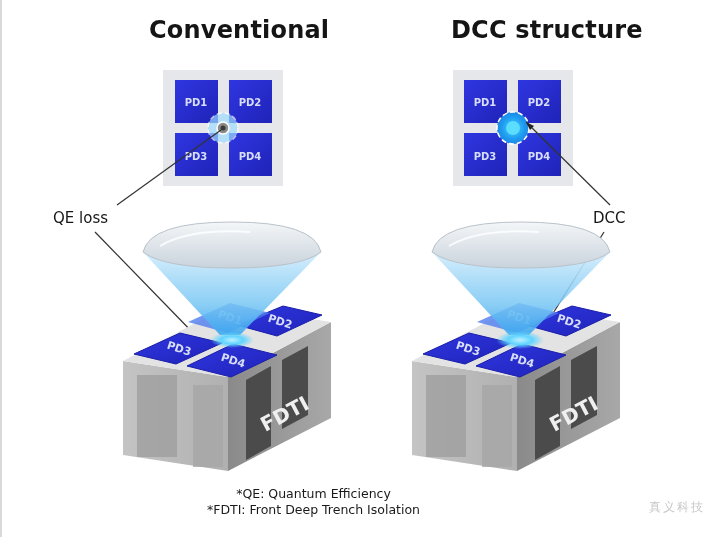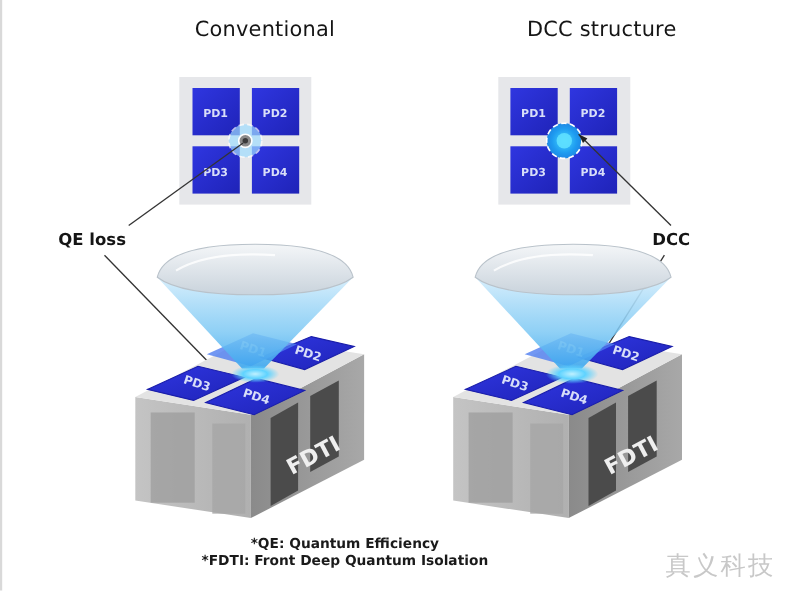--- a/index.html
+++ b/index.html
@@ -4,32 +4,32 @@
 <style>
   html, body { margin: 0; padding: 0; }
   body {
     width: 719px; height: 537px; overflow: hidden;
     background: #ffffff;
     font-family: "DejaVu Sans", sans-serif;
     position: relative;
   }
   .left-edge { position: absolute; left: 0; top: 0; width: 2px; height: 537px; background: #d9d9d9; }
   .title {
-    position: absolute; top: 16px; font-size: 19px; font-weight: normal; color: #151515;
-    letter-spacing: 0.2px; white-space: nowrap; margin-left: 28px;
+    position: absolute; top: 16px; font-size: 24px; font-weight: bold; color: #151515;
+    letter-spacing: 0.2px; white-space: nowrap;
   }
   .label {
-    position: absolute; font-size: 15px; font-weight: bold; color: #151515; white-space: nowrap;
+    position: absolute; font-size: 15px; font-weight: normal; color: #151515; white-space: nowrap;
   }
   .footnote {
     position: absolute; left: 0; width: 627px; text-align: center;
-    font-size: 12.5px; font-weight: bold; color: #1a1a1a; line-height: 15px;
+    font-size: 12.5px; font-weight: normal; color: #1a1a1a; line-height: 15px;
   }
   .watermark {
-    position: absolute; right: 14px; top: 499px; font-size: 23px; color: #c8c8c8;
+    position: absolute; right: 14px; top: 499px; font-size: 12px; color: #c8c8c8;
     letter-spacing: 2px; font-family: Liberation Mono, monospace;
   }
   svg { position: absolute; left: 0; top: 0; }
   .pad-text { font-family: "DejaVu Sans", sans-serif; font-weight: bold; fill: #d8def8; }
   .fdti-text { font-family: "DejaVu Sans", sans-serif; font-weight: bold; fill: #efefef; }
 </style>
 </head>
 <body>
 
 <div class="left-edge"></div>
@@ -163,15 +163,15 @@
     <ellipse cx="520" cy="340" rx="24" ry="9" fill="url(#glow)"></ellipse>
     <path d="M432,252 Q439,222 521,222 Q603,222 610,252 Q589,268 521,268 Q453,268 432,252 Z" fill="url(#lensTop)" stroke="#b9c2ca" stroke-width="1"></path>
     <path d="M449,246 Q479,228 539,232" fill="none" stroke="#ffffff" stroke-width="2" opacity="0.8"></path>
   </g>
 </svg>
 
 <div class="label" style="left:53px; top:209px;">QE loss</div>
 <div class="label" style="left:593px; top:209px;">DCC</div>
 
 <div class="footnote" style="top:486px; padding-left:0px;">*QE: Quantum Efficiency</div>
-<div class="footnote" style="top:502px;">*FDTI: Front Deep Quantum Isolation</div>
+<div class="footnote" style="top:502px;">*FDTI: Front Deep Trench Isolation</div>
 
 <div class="watermark">真义科技</div>
 
 </body></html>

